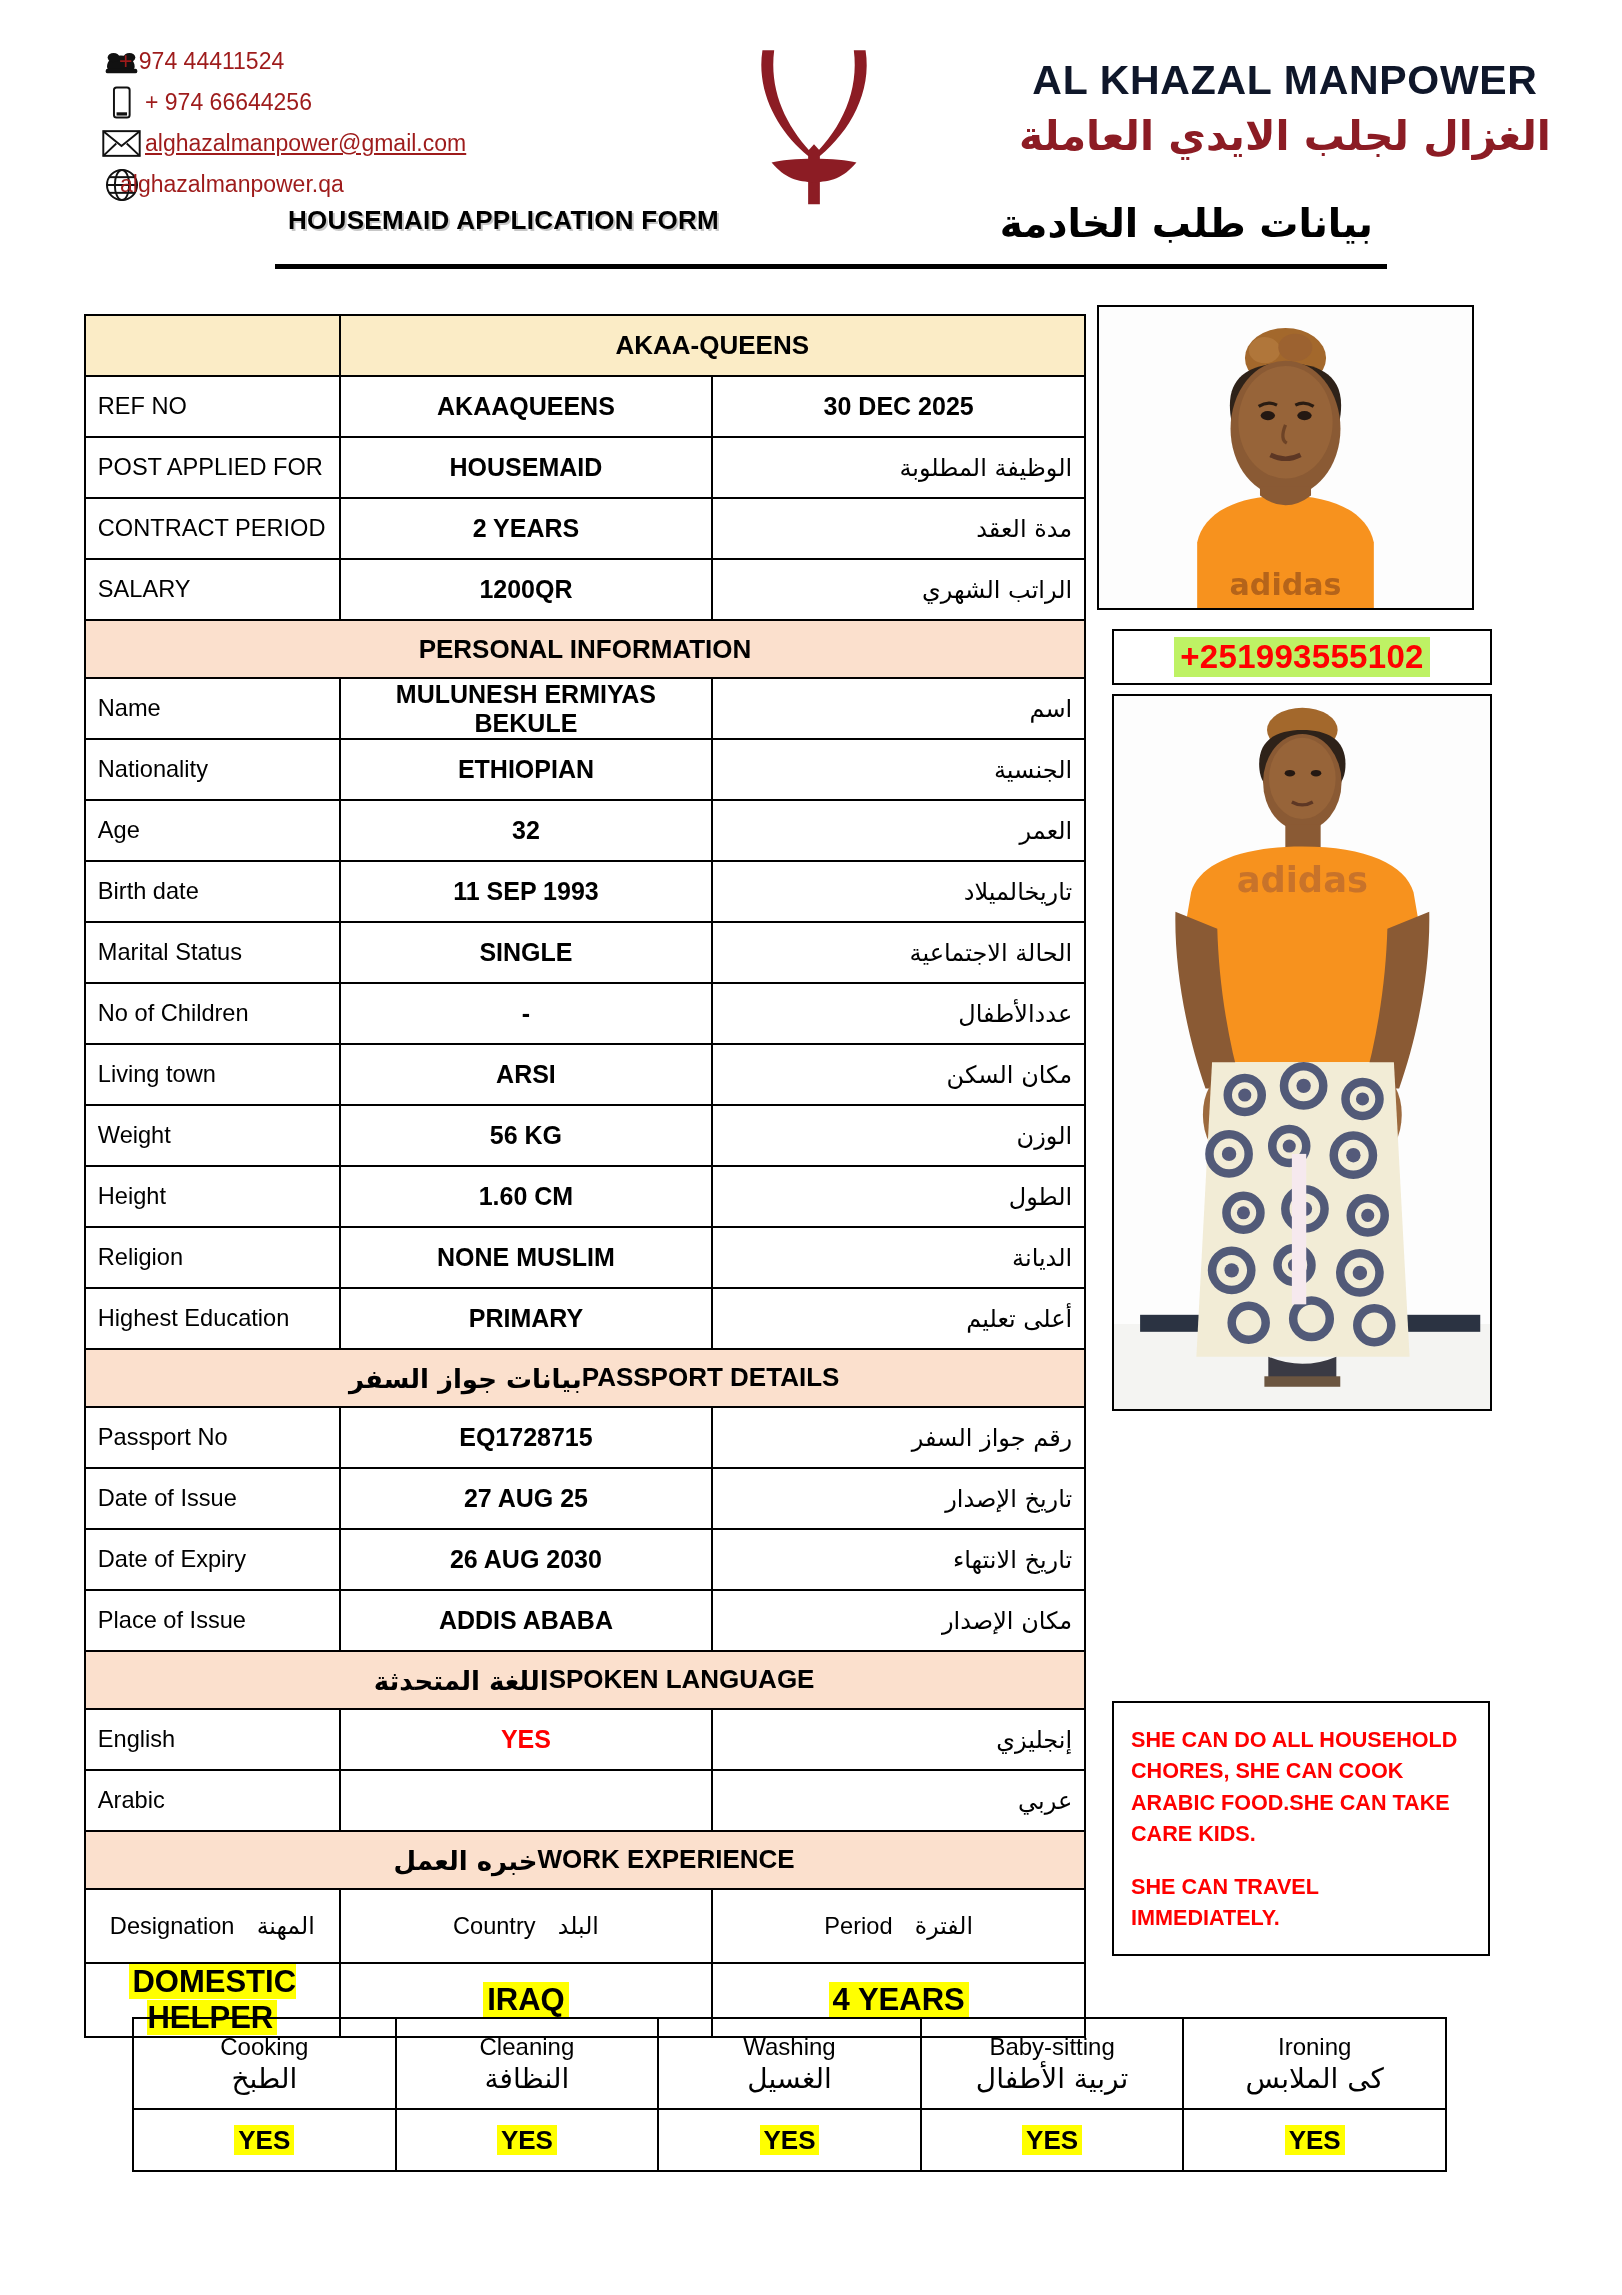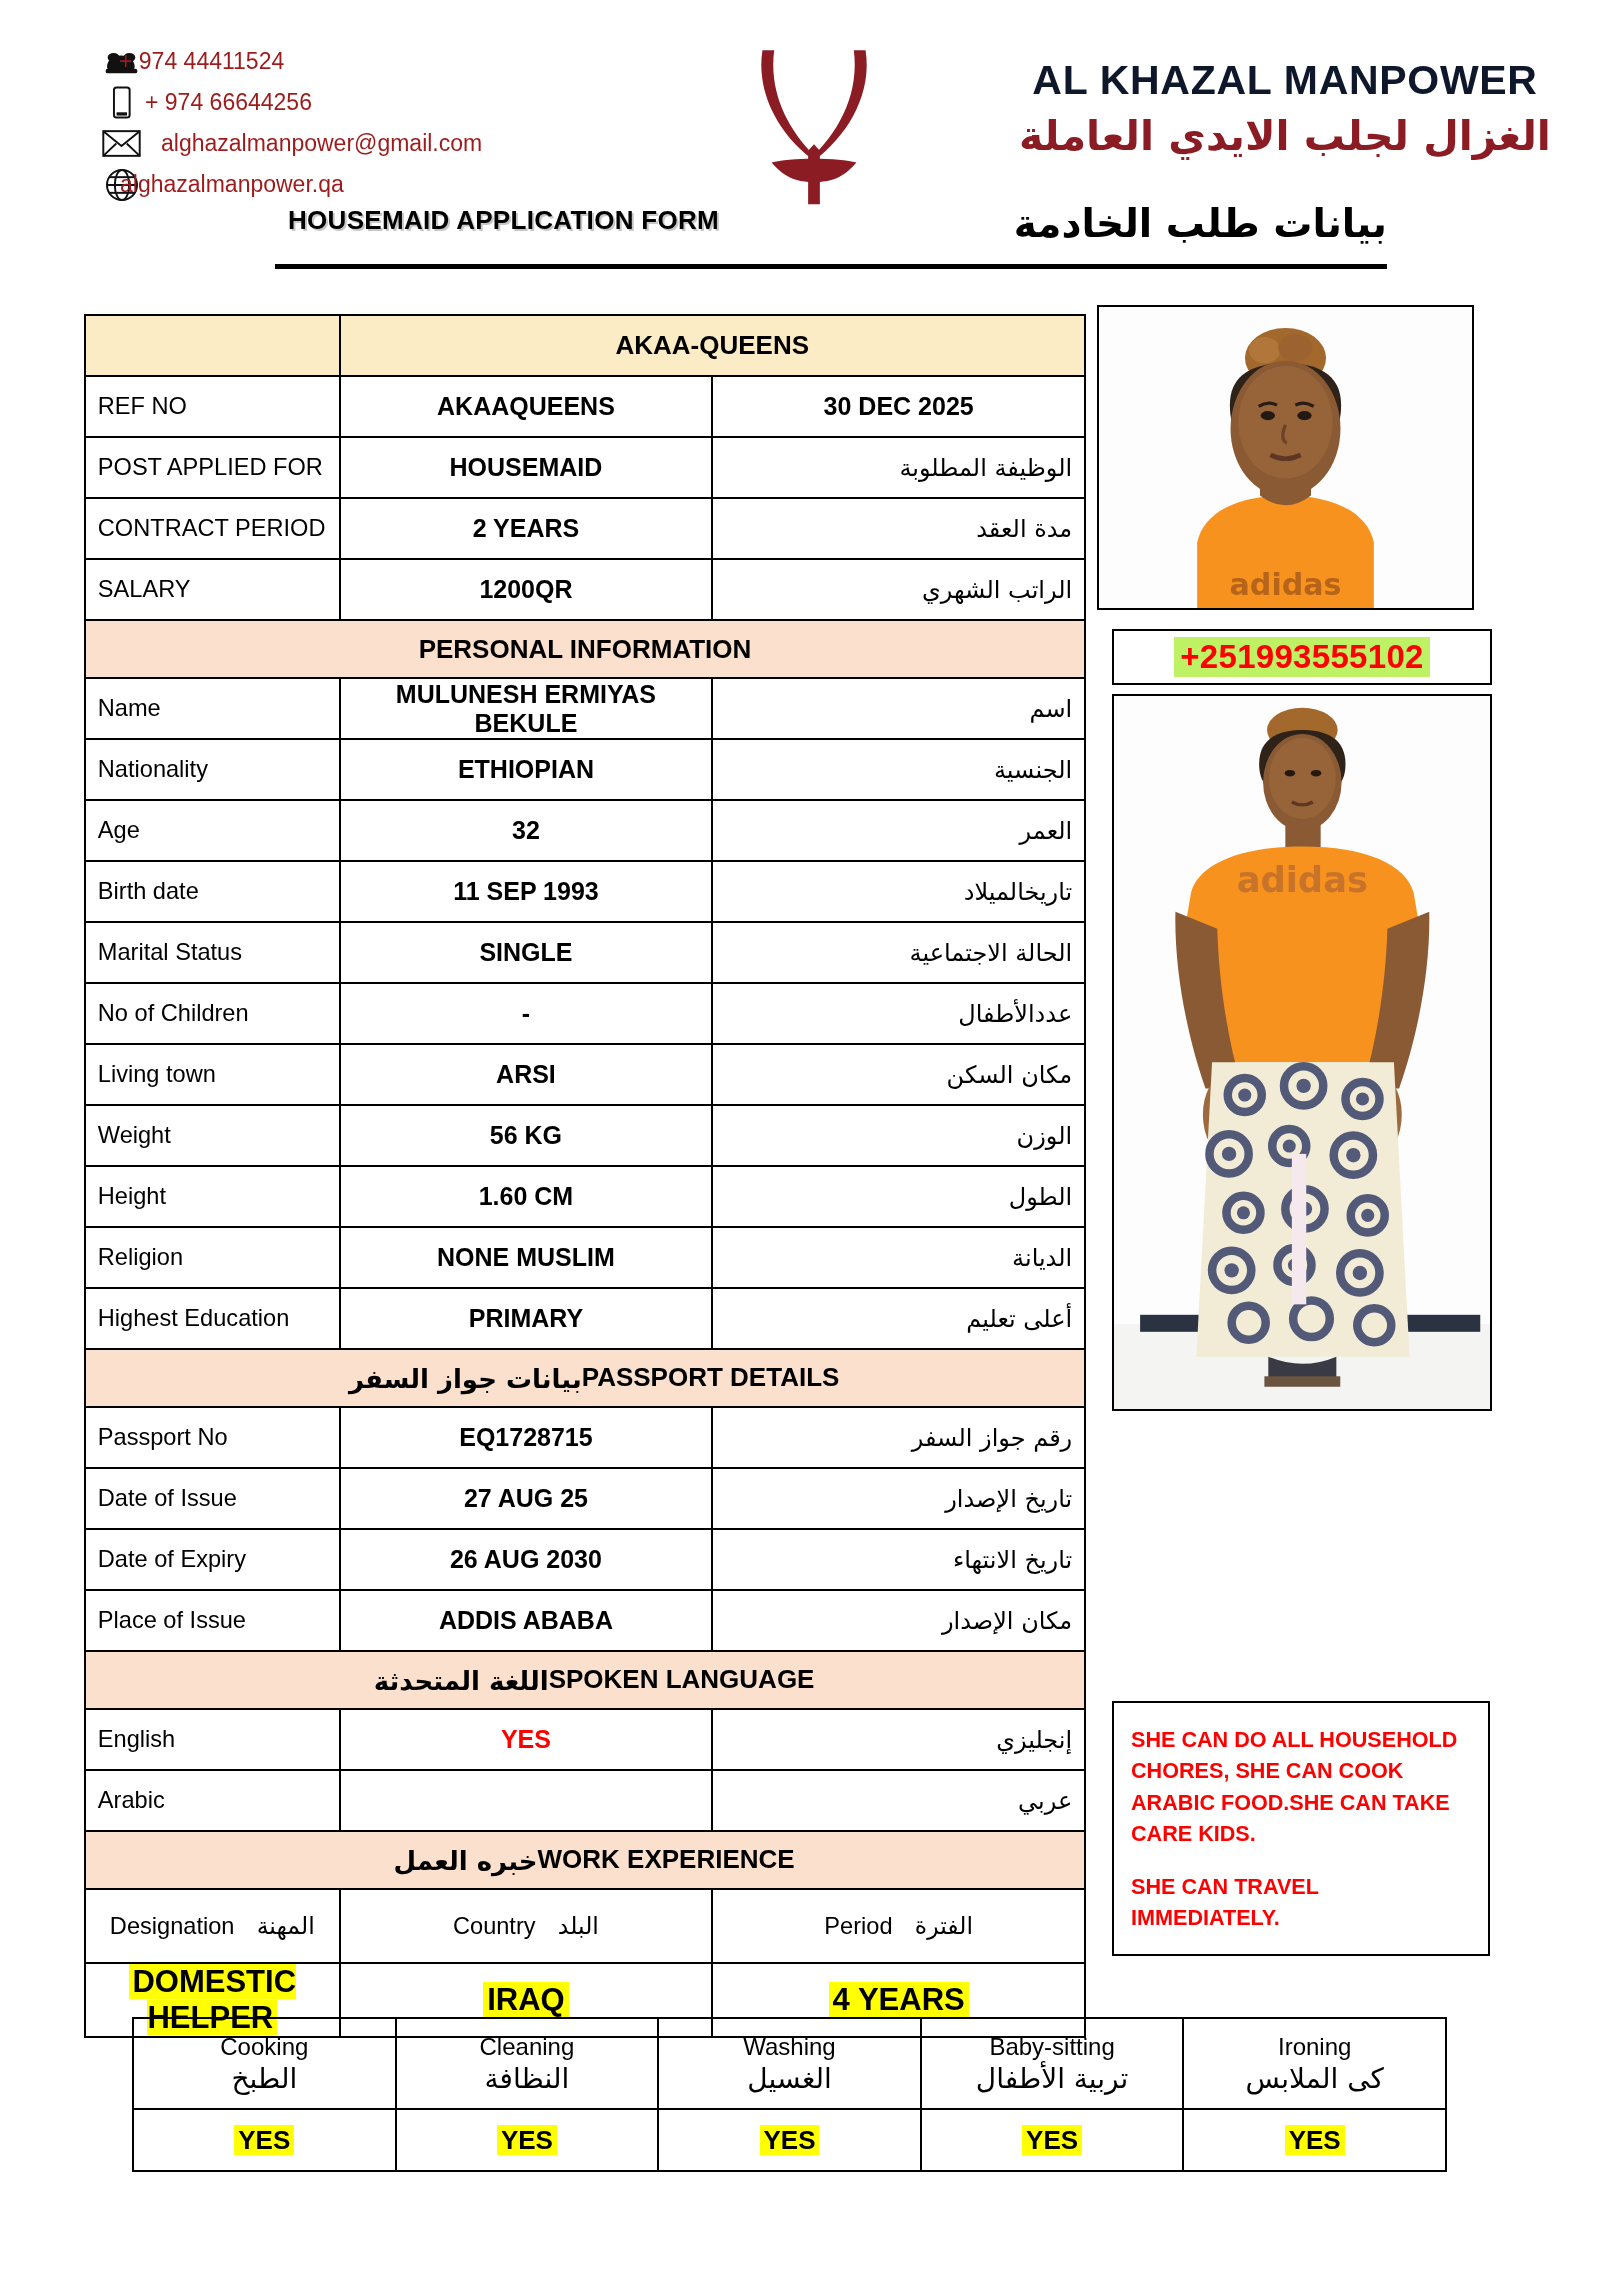--- a/index.html
+++ b/index.html
@@ -12,38 +12,38 @@
     overflow:hidden;
   }
   .page{position:absolute;inset:0;}
 
   
   .hdr-contact{position:absolute;left:98px;top:41px;width:589px;}
   .cl{display:flex;align-items:center;height:41px;}
   .cl .ico{width:47px;flex:0 0 47px;display:flex;align-items:center;justify-content:center;}
   .cl .ico svg{display:block;}
   .cl .txt{font-size:23px;color:#9e1b1b;font-weight:400;letter-spacing:0px;white-space:nowrap;}
-  .cl .txt.u{margin-left:16px;}
+  .cl .txt.u{text-decoration:underline;}
   .cl.web .txt{margin-left:-25px;}
   .cl.tel .txt{margin-left:-26px;}
 
   .logo-wrap{position:absolute;left:713px;top:26px;width:877px;height:190px;}
   .logo-mark{position:absolute;left:39px;top:19.6px;width:124px;height:164px;}
   .logo-en{position:absolute;left:281px;top:31px;width:582px;text-align:center;
     font-size:41px;font-weight:700;color:#0f172a;letter-spacing:0.7px;
     font-family:"Liberation Sans", sans-serif;}
   .logo-ar{position:absolute;left:281px;top:86px;width:582px;text-align:center;
     font-size:41px;font-weight:700;color:#8c1c24;direction:rtl;
     font-family:"DejaVu Sans", sans-serif;}
 
   .title-row{position:absolute;left:275px;top:204px;width:1112px;height:60px;
     border-bottom:5.9px solid #000;}
   .title-en{position:absolute;left:13px;top:1.3px;font-size:26px;font-weight:700;
     letter-spacing:0.3px;text-shadow:2px 2px 0 rgba(0,0,0,.22);}
-  .title-ar{position:absolute;right:0;top:-2.6px;font-size:39px;font-weight:700;
+  .title-ar{position:absolute;right:14px;top:-2.6px;font-size:39px;font-weight:700;
     direction:rtl;font-family:"DejaVu Sans", sans-serif;}
 
   
   .tbl{position:absolute;left:84px;top:314px;width:1002px;
     border-collapse:collapse;table-layout:fixed;}
   .tbl td{border:2px solid #000;padding:0 11.8px;height:59px;vertical-align:middle;}
   .tbl td.lbl{width:229px;font-size:23.6px;font-weight:400;}
   .tbl td.val{width:393px;text-align:center;font-size:25px;font-weight:700;}
   .tbl td.ar{width:380px;text-align:right;font-size:24px;direction:rtl;
     font-family:"DejaVu Sans", sans-serif;}

